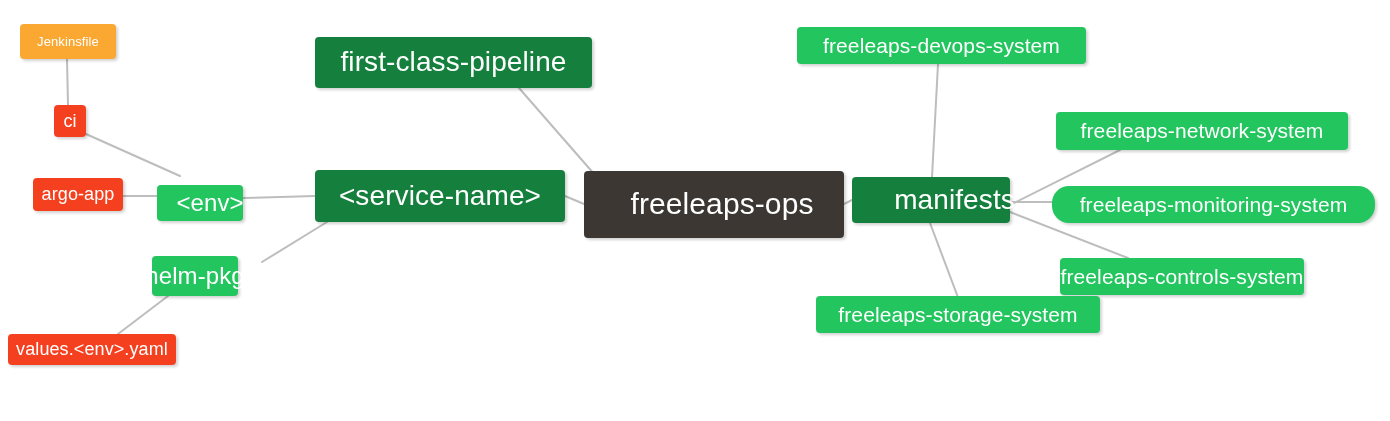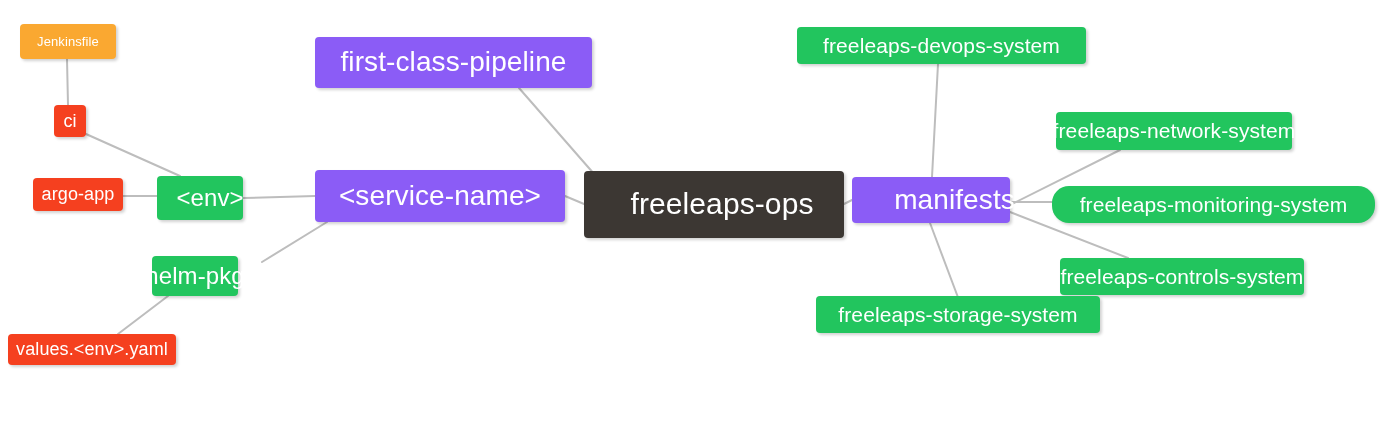--- a/index.html
+++ b/index.html
@@ -45,21 +45,21 @@
     user-select: none;
   }
   .node-label {
     display: block;
     line-height: 1;
     padding-bottom: 1px;
   }
 
   
   .n-root   { background: #3c3733; }
-  .n-blue   { background: #8b5cf6; }
+  .n-blue   { background: #15803d; }
   .n-green  { background: #22c55e; }
   .n-red    { background: #f5401f; }
   .n-orange { background: #faa831; }
 
   
   .s-root   { font-size: 30px; }
   .s-xl     { font-size: 28px; }
   .s-lg     { font-size: 24px; }
   .s-md     { font-size: 21px; }
   .s-sm     { font-size: 18px; }
@@ -91,42 +91,42 @@
       </div>
       <div class="node n-blue s-xl" style="left: 315px; top: 170px; width: 250px; height: 52px;">
         <span class="node-label">&lt;service-name&gt;</span>
       </div>
       <div class="node n-blue s-xl" style="left: 315px; top: 37px; width: 277px; height: 51px;">
         <span class="node-label">first-class-pipeline</span>
       </div>
       <div class="node n-blue s-xl" style="left: 852px; top: 177px; width: 158px; height: 46px; padding-left: 47px;">
         <span class="node-label">manifests</span>
       </div>
-      <div class="node n-green s-lg" style="left: 157px; top: 176px; width: 86px; height: 44px; padding-left: 20px;">
+      <div class="node n-green s-lg" style="left: 157px; top: 185px; width: 86px; height: 36px; padding-left: 20px;">
         <span class="node-label">&lt;env&gt;</span>
       </div>
       <div class="node n-green s-lg" style="left: 152px; top: 256px; width: 86px; height: 40px;">
         <span class="node-label">helm-pkg</span>
       </div>
       <div class="node n-red s-sm" style="left: 54px; top: 105px; width: 32px; height: 32px;">
         <span class="node-label">ci</span>
       </div>
       <div class="node n-orange s-xs" style="left: 20px; top: 24px; width: 96px; height: 35px;">
         <span class="node-label">Jenkinsfile</span>
       </div>
       <div class="node n-red s-sm" style="left: 33px; top: 178px; width: 90px; height: 33px;">
         <span class="node-label">argo-app</span>
       </div>
       <div class="node n-red s-sm" style="left: 8px; top: 334px; width: 168px; height: 31px;">
         <span class="node-label">values.&lt;env&gt;.yaml</span>
       </div>
       <div class="node n-green s-md" style="left: 797px; top: 27px; width: 289px; height: 37px;">
         <span class="node-label">freeleaps-devops-system</span>
       </div>
-      <div class="node n-green s-md" style="left: 1056px; top: 112px; width: 236px; height: 38px;">
+      <div class="node n-green s-md" style="left: 1056px; top: 112px; width: 292px; height: 38px;">
         <span class="node-label">freeleaps-network-system</span>
       </div>
       <div class="node n-green s-md" style="left: 1052px; top: 186px; width: 323px; height: 37px; border-radius: 17px;">
         <span class="node-label">freeleaps-monitoring-system</span>
       </div>
       <div class="node n-green s-md" style="left: 1060px; top: 258px; width: 244px; height: 37px;">
         <span class="node-label">freeleaps-controls-system</span>
       </div>
       <div class="node n-green s-md" style="left: 816px; top: 296px; width: 284px; height: 37px;">
         <span class="node-label">freeleaps-storage-system</span>

